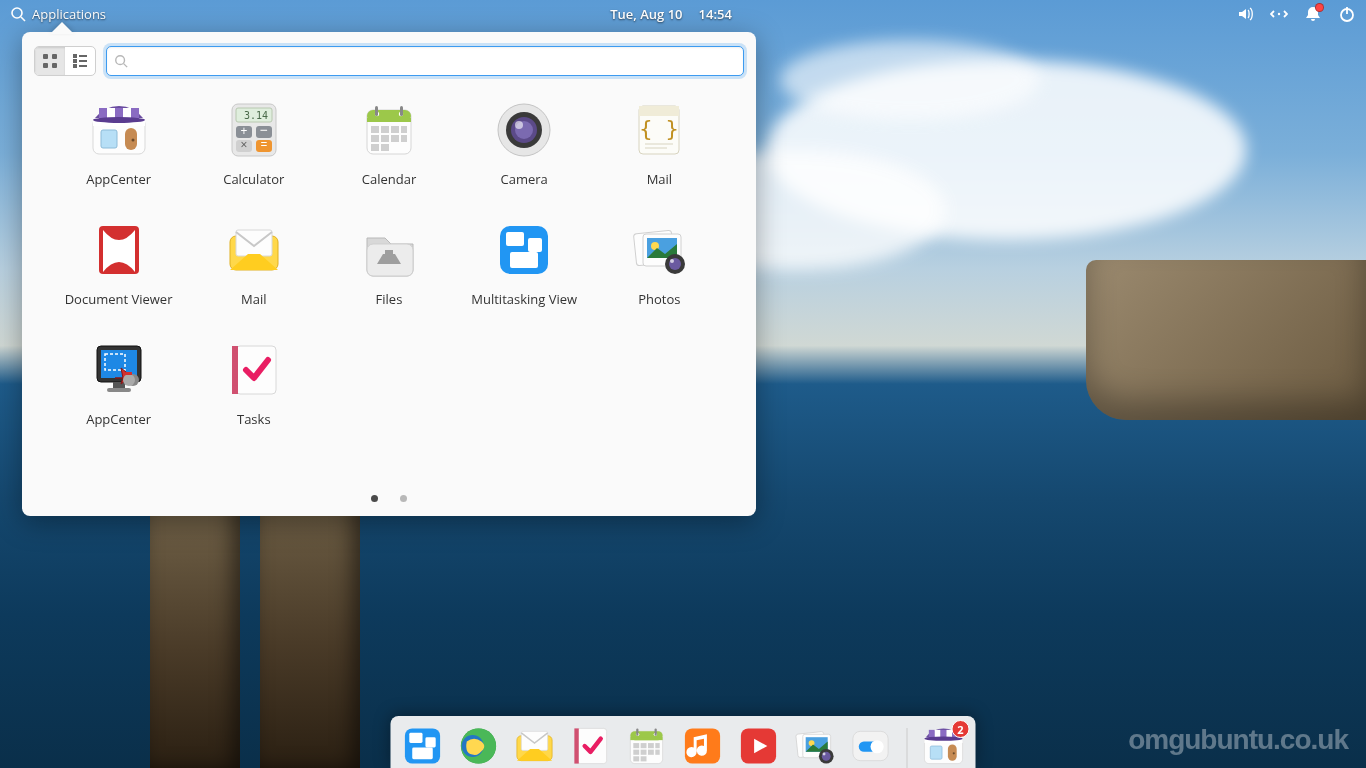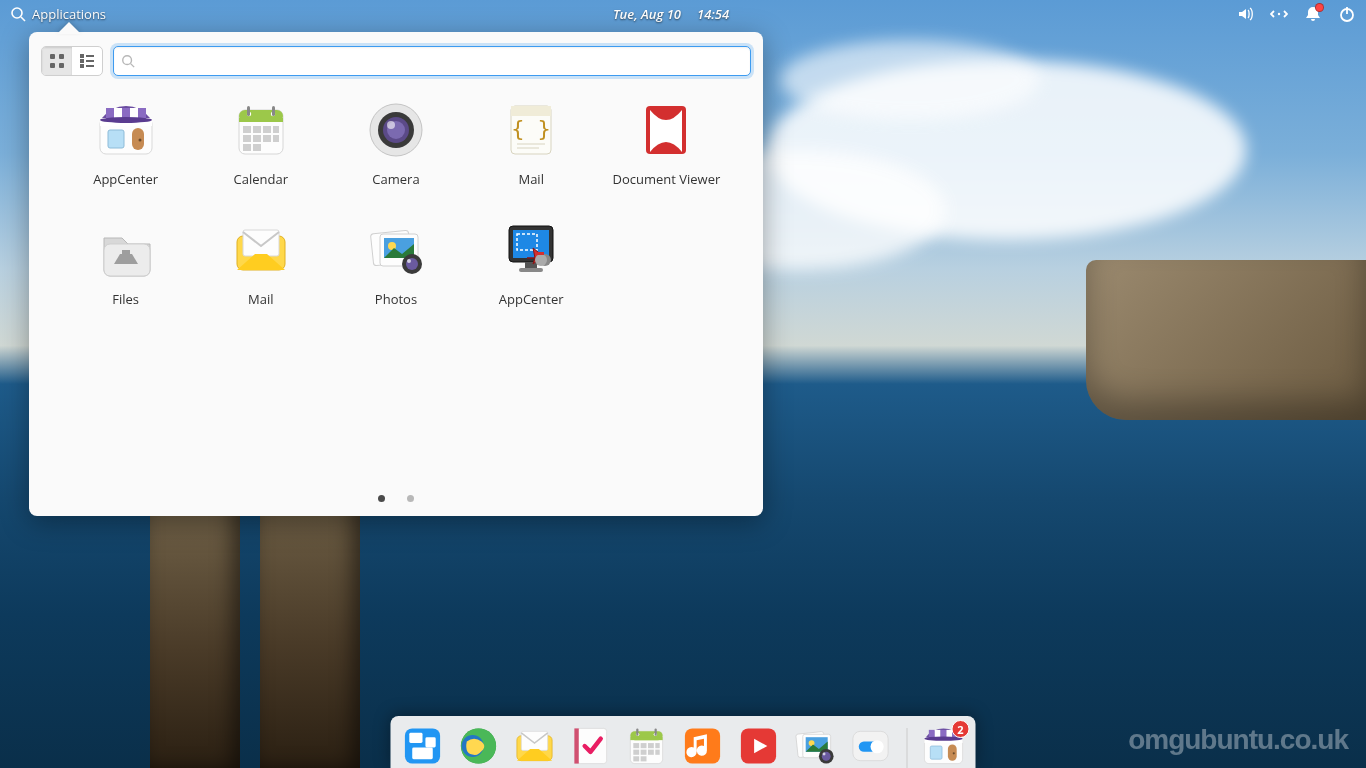--- a/index.html
+++ b/index.html
@@ -20,30 +20,30 @@
 .stack.s2 { top:450px; left:260px; width:100px; height:320px; }
 .watermark { position:absolute; right:18px; bottom:12px; font-size:28px; font-weight:700; color:rgba(255,255,255,.35); letter-spacing:-1px; font-family:"Arial Rounded MT Bold","Segoe UI",sans-serif;text-align:right; }
 
 
 .panel {
   position: absolute; top:0; left:0; right:0; height:28px;
   display:flex; align-items:center; padding:0 10px;
   color:#fff; font-size:13px; text-shadow:0 1px 2px rgba(0,0,0,.6);
 }
 .panel-left, .panel-right { display:flex; align-items:center; gap:16px; }
-.panel-center { flex:1; text-align:center; display:flex; justify-content:center; gap:16px; font-weight:600;font-style:italic; }
+.panel-center { flex:1; text-align:center; display:flex; justify-content:center; gap:16px; font-weight:600; }
 .panel-item { display:flex; align-items:center; gap:6px; cursor:pointer; }
 .panel-icon svg { width:16px; height:16px; display:block; }
 .panel-right .panel-icon svg { width:18px; height:18px; }
 .notif-dot { position:relative; }
 .notif-dot::after { content:""; position:absolute; top:-2px; right:-2px; width:7px; height:7px; background:#f44; border-radius:50%; border:1px solid rgba(0,0,0,.3); }
 
 
 .popover {
-  position:absolute; top:32px; left:29px; width:734px; height:484px;
+  position:absolute; top:32px; left:22px; width:734px; height:484px;
   background:#fafafa; border-radius:8px; box-shadow:0 6px 28px rgba(0,0,0,.35);
   padding:14px 12px 8px;
 }
 .popover::before {
   content:""; position:absolute; top:-10px; left:28px;
   border-left:12px solid transparent; border-right:12px solid transparent;
   border-bottom:12px solid #fafafa; filter:drop-shadow(0 -2px 2px rgba(0,0,0,.15));
 }
 .pop-header { display:flex; align-items:center; gap:10px; margin-bottom:10px; }
 .view-toggle { display:flex; border:1px solid #cfcfcf; border-radius:5px; overflow:hidden; background:#fff; }
@@ -168,20 +168,28 @@
         <div class="app-icon">
           <svg viewBox="0 0 60 60" width="60" height="60">
             <use href="#ic-appcenter"></use>
           </svg>
         </div>
   <div class="app-label">AppCenter</div>
       </div>
       <div class="app-item">
         <div class="app-icon">
           <svg viewBox="0 0 60 60" width="60" height="60">
+            <use href="#ic-calculator"></use>
+          </svg>
+        </div>
+  <div class="app-label">Calculator</div>
+      </div>
+      <div class="app-item">
+        <div class="app-icon">
+          <svg viewBox="0 0 60 60" width="60" height="60">
             <use href="#ic-calendar"></use>
           </svg>
         </div>
   <div class="app-label">Calendar</div>
       </div>
       <div class="app-item">
         <div class="app-icon">
           <svg viewBox="0 0 60 60" width="60" height="60">
             <use href="#ic-camera"></use>
           </svg>
@@ -200,48 +208,64 @@
         <div class="app-icon">
           <svg viewBox="0 0 60 60" width="60" height="60">
             <use href="#ic-document-viewer"></use>
           </svg>
         </div>
   <div class="app-label">Document Viewer</div>
       </div>
       <div class="app-item">
         <div class="app-icon">
           <svg viewBox="0 0 60 60" width="60" height="60">
+            <use href="#ic-mail"></use>
+          </svg>
+        </div>
+  <div class="app-label">Mail</div>
+      </div>
+      <div class="app-item">
+        <div class="app-icon">
+          <svg viewBox="0 0 60 60" width="60" height="60">
             <use href="#ic-files"></use>
           </svg>
         </div>
   <div class="app-label">Files</div>
       </div>
       <div class="app-item">
         <div class="app-icon">
           <svg viewBox="0 0 60 60" width="60" height="60">
-            <use href="#ic-mail"></use>
-          </svg>
-        </div>
-  <div class="app-label">Mail</div>
+            <use href="#ic-multitasking"></use>
+          </svg>
+        </div>
+  <div class="app-label">Multitasking View</div>
       </div>
       <div class="app-item">
         <div class="app-icon">
           <svg viewBox="0 0 60 60" width="60" height="60">
             <use href="#ic-photos"></use>
           </svg>
         </div>
   <div class="app-label">Photos</div>
       </div>
       <div class="app-item">
         <div class="app-icon">
           <svg viewBox="0 0 60 60" width="60" height="60">
             <use href="#ic-screenshot"></use>
           </svg>
         </div>
   <div class="app-label">AppCenter</div>
+      </div>
+      <div class="app-item">
+        <div class="app-icon">
+          <svg viewBox="0 0 60 60" width="60" height="60">
+            <use href="#ic-tasks"></use>
+          </svg>
+        </div>
+  <div class="app-label">Tasks</div>
       </div>
     </div>
 
   <div class="pager">
     <div class="pager-dot active"></div>
     <div class="pager-dot"></div>
   </div>
 </div>
 
 <div class="dock" id="dock">

